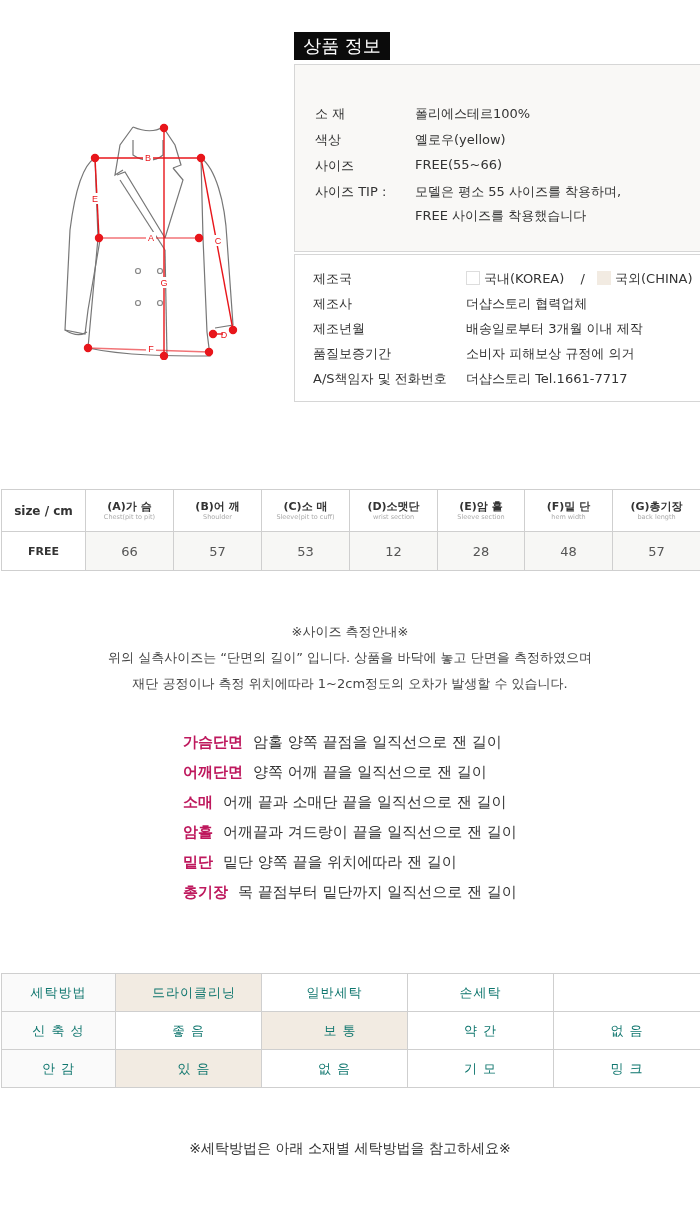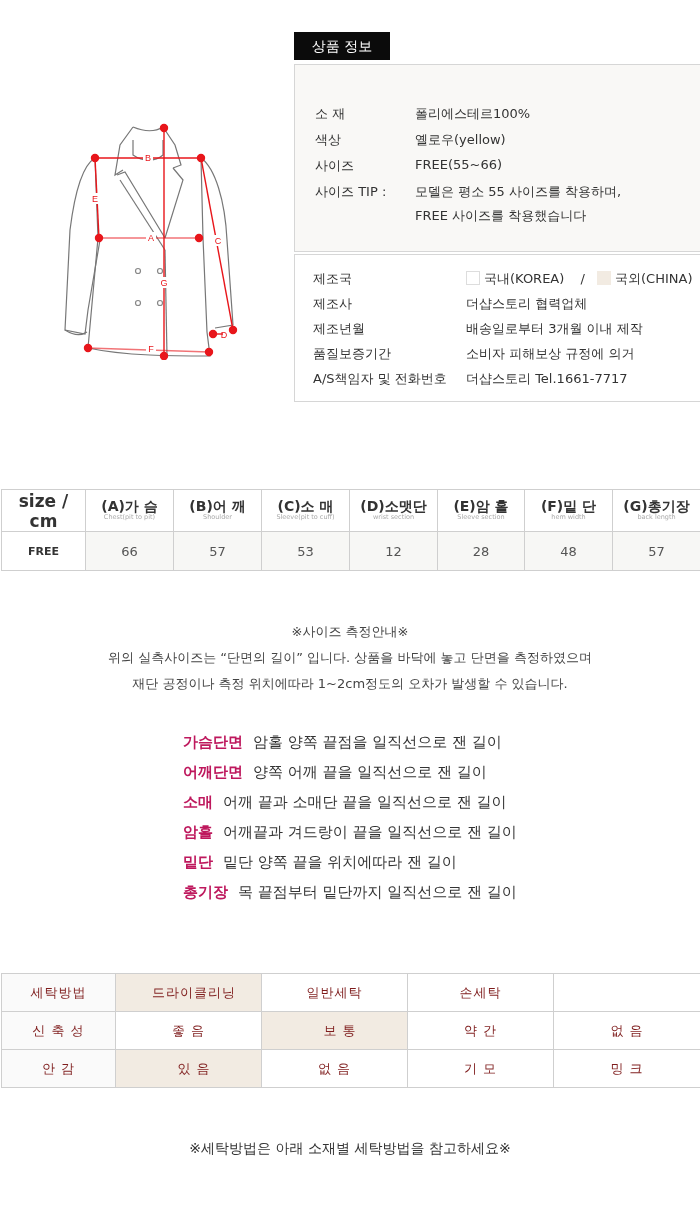--- a/index.html
+++ b/index.html
@@ -3,21 +3,21 @@
 <meta charset="utf-8">
 <style>
   * { box-sizing: border-box; margin: 0; padding: 0; }
   html, body { width: 700px; height: 1230px; background: #ffffff; overflow: hidden; }
   body { position: relative; font-family: "DejaVu Sans", "Liberation Sans", sans-serif; color: #333; }
 
   
   .diagram { position: absolute; left: 55px; top: 120px; width: 200px; height: 240px; }
   .info-tag {
     position: absolute; left: 294px; top: 32px; width: 96px; height: 28px;
-    background: #0b0b0b; color: #fff; font-size: 14px; line-height: 28px; text-align: center;
+    background: #0b0b0b; color: #fff; font-size: 18px; line-height: 28px; text-align: center;
   }
   .info-box1 {
     position: absolute; left: 294px; top: 64px; width: 406px; height: 188px;
     background: #f9f8f6; border: 1px solid #d6d6d6; border-right: none;
   }
   .info-box2 {
     position: absolute; left: 294px; top: 254px; width: 406px; height: 148px;
     background: #ffffff; border: 1px solid #d6d6d6; border-right: none;
   }
   .irow { position: absolute; font-size: 13px; color: #333; white-space: nowrap; }
@@ -32,38 +32,38 @@
   .chk.beige { background: #f2ebe2; border-color: #f2ebe2; }
 
   
   .size-table {
     position: absolute; left: 1px; top: 489px; width: 699px; border-collapse: collapse; table-layout: fixed;
   }
   .size-table td { border: 1px solid #cfcfcf; text-align: center; vertical-align: middle; }
   .size-table tr.head td { height: 42px; background: #fff; }
   .size-table tr.val td { height: 39px; background: #f7f7f5; font-size: 13px; color: #555; }
   .size-table tr.val td.first { background: #fff; font-weight: bold; font-size: 11px; color: #333; }
-  .size-table tr.head td.first { font-weight: bold; font-size: 17px; color: #333; }
-  .hname { display: block; font-size: 14px; font-weight: bold; color: #333; line-height: 13px; }
+  .size-table tr.head td.first { font-weight: bold; font-size: 12px; color: #333; }
+  .hname { display: block; font-size: 11px; font-weight: bold; color: #333; line-height: 13px; }
   .hsub { display: block; font-size: 6.5px; color: #aaa; line-height: 9px; }
 
   
   .note-block { position: absolute; left: 0; top: 620px; width: 700px; text-align: center; font-size: 13px; color: #444; }
   .note-block div { height: 26px; line-height: 24px; }
 
   .defs { position: absolute; left: 183px; top: 729px; }
   .defs .d { height: 30px; line-height: 26px; font-size: 15px; color: #333; white-space: nowrap; }
   .defs .d b { font-weight: bold; color: #be185d; margin-right: 10px; }
 
   
   .wash-table {
     position: absolute; left: 1px; top: 973px; width: 699px; border-collapse: collapse; table-layout: fixed;
   }
   .wash-table td {
-    border: 1px solid #cfcfcf; height: 38px; text-align: center; font-size: 13px; color: #7f1d1d;
+    border: 1px solid #cfcfcf; height: 38px; text-align: center; font-size: 13px; color: #0f766e;
     letter-spacing: 1px;
   }
   .wash-table td.lbl { background: #fafafa; }
   .wash-table td.hl { background: #f2ebe2; padding-left: 11px; }
   .wash-footer { position: absolute; left: 0; top: 1140px; width: 700px; text-align: center; font-size: 14px; color: #333; }
 </style>
 </head>
 <body>
 
 <svg class="diagram" viewBox="0 0 200 240" width="200" height="240">

